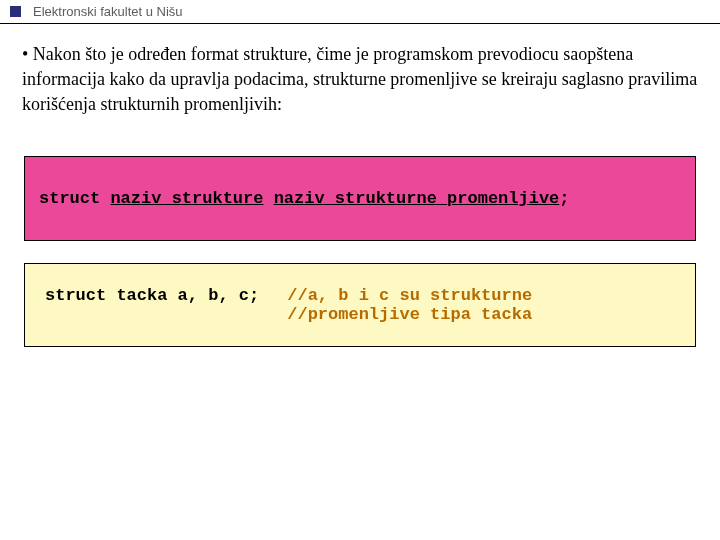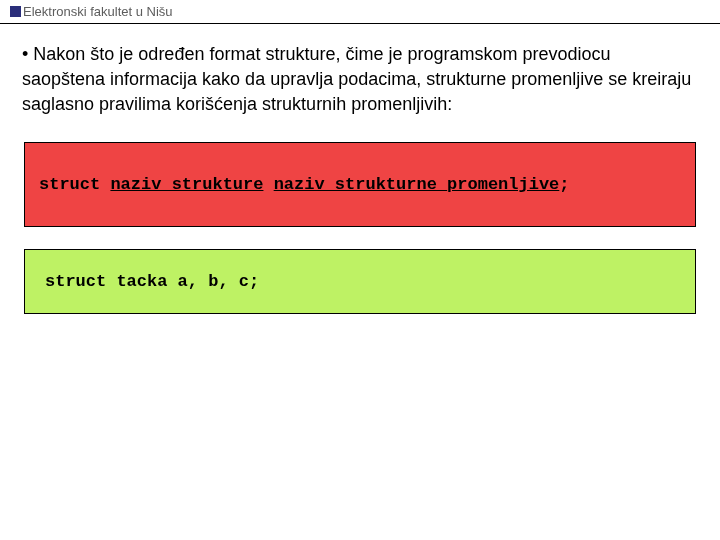--- a/index.html
+++ b/index.html
@@ -15,64 +15,65 @@
     border-bottom: 1px solid #000;
     display: flex;
     align-items: center;
     justify-content: space-between;
     padding: 0 8px 0 10px;
     font-size: 13px;
   }
   .header-left {
     display: flex;
     align-items: center;
-    gap: 2px;
+    gap: 12px;
     color: #5c5c5c;
   }
   .logo-square {
     width: 11px;
     height: 11px;
     background: #2a2e7a;
     display: inline-block;
   }
   .header-right {
     color: #1a57c9;
   }
   .content {
     padding: 18px 22px 0 22px;
   }
   .paragraph {
     font-size: 18px;
     line-height: 1.38;
     color: #000;
-    margin-bottom: 26px;
+    margin-bottom: 40px;
+    font-family: Liberation Serif, serif;
   }
   .code-box {
     border: 1px solid #000;
-    background: #ef4444;
+    background: #ec4899;
     padding: 32px 14px;
     margin: 0 2px 22px 2px;
   }
   .code-line {
     font-family: "Courier New", Courier, monospace;
     font-weight: bold;
     font-size: 17px;
     white-space: pre;
     color: #000;
   }
   .underline { text-decoration: underline; }
   .example-label {
     font-size: 17px;
     font-weight: bold;
     text-decoration: underline;
     margin: 0 0 8px 20px;
   }
   .code-box-2 {
     border: 1px solid #000;
-    background: #bef264;
+    background: #fef9c3;
     padding: 22px 14px 22px 20px;
     margin: 0 2px 0 2px;
   }
   .code-row {
     display: flex;
     align-items: flex-start;
     font-family: "Courier New", Courier, monospace;
     font-weight: bold;
     font-size: 17px;
   }
@@ -100,16 +101,18 @@
   <p class="paragraph">• Nakon što je određen format strukture, čime je programskom prevodiocu saopštena informacija kako da upravlja podacima, strukturne promenljive se kreiraju saglasno pravilima korišćenja strukturnih promenljivih:</p>
 
   <div class="code-box">
     <span class="code-line"><span>struct </span><span class="underline">naziv_strukture</span><span> </span><span class="underline">naziv_strukturne_promenljive</span><span>;</span></span>
   </div>
 
 
   <div class="code-box-2">
     <div class="code-row">
       <div class="code-left">struct tacka a, b, c;</div>
+      <div class="code-right"><span>//a, b i c su strukturne</span>
+<span>//promenljive tipa tacka</span></div>
     </div>
   </div>
 
 </div>
 
 </body></html>

